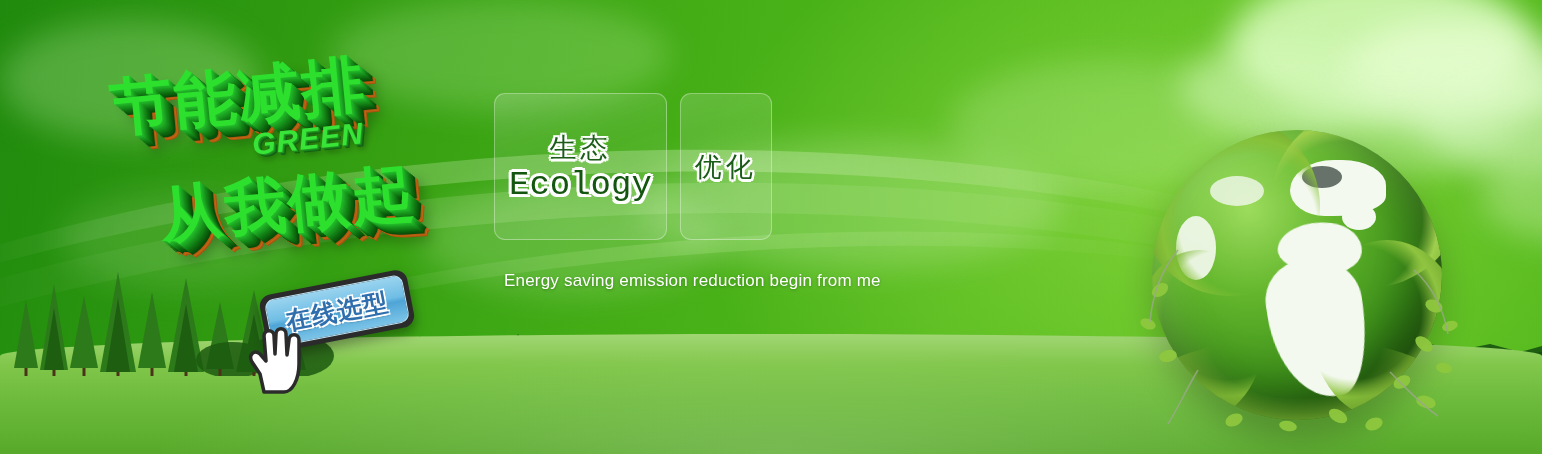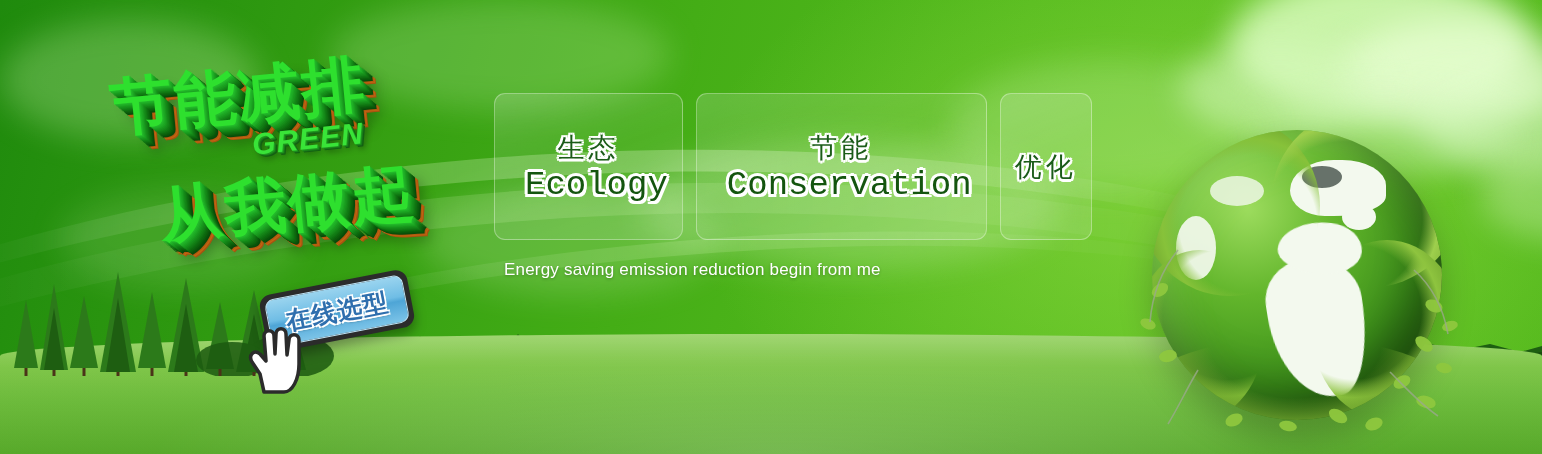--- a/index.html
+++ b/index.html
@@ -121,24 +121,23 @@
   }
   .card-cn {
     font-size:27px; color:#1b5c18; letter-spacing:4px; font-weight:normal;
     text-shadow:-2px -2px 0 #fff, 2px -2px 0 #fff, -2px 2px 0 #fff, 2px 2px 0 #fff,
                 -2.5px 0 0 #fff, 2.5px 0 0 #fff, 0 -2.5px 0 #fff, 0 2.5px 0 #fff;
   }
   .card-en {
     font-size:34px; color:#14550f; white-space:nowrap;
     text-shadow:-2.5px -2.5px 0 #fff, 2.5px -2.5px 0 #fff, -2.5px 2.5px 0 #fff, 2.5px 2.5px 0 #fff,
                 -3px 0 0 #fff, 3px 0 0 #fff, 0 -3px 0 #fff, 0 3px 0 #fff;
-    margin-left:16px;
   }
   .tagline {
-    position:absolute; left:504px; top:260px;
+    position:absolute; left:504px; top:271px;
     font-size:17px; color:#ffffff; letter-spacing:.2px;
     text-shadow:0 1px 3px rgba(0,0,0,.28);
   }
 </style>
 </head>
 <body>
 
 <div id="banner">
 
   <div>
@@ -272,23 +271,19 @@
   <svg class="cursor-hand" viewBox="0 0 76 74">
     <path d="M22,70 L18,52 L10,40 C6,33 12,27 18,32 L24,39 L22,14 C22,7 32,7 32,14 L33,32 L34,12 C34,5 44,5 44,12 L45,33 L47,18 C47,11 57,11 57,18 L57,42 C57,58 50,70 42,70 Z" fill="#ffffff" stroke="#2b2b2b" stroke-width="3.5" stroke-linejoin="round"></path>
   </svg>
 
   <div class="cards">
     <div class="card">
       <div class="card-cn">生态</div>
       <div class="card-en">Ecology</div>
     </div>
     <div class="card">
-      <div class="card-cn">节能</div>
-      <div class="card-en">Conservation</div>
-    </div>
-    <div class="card">
       <div class="card-cn">优化</div>
     </div>
   </div>
 
   <div class="tagline">Energy saving emission reduction begin from me</div>
 
 </div>
 
 </body></html>

